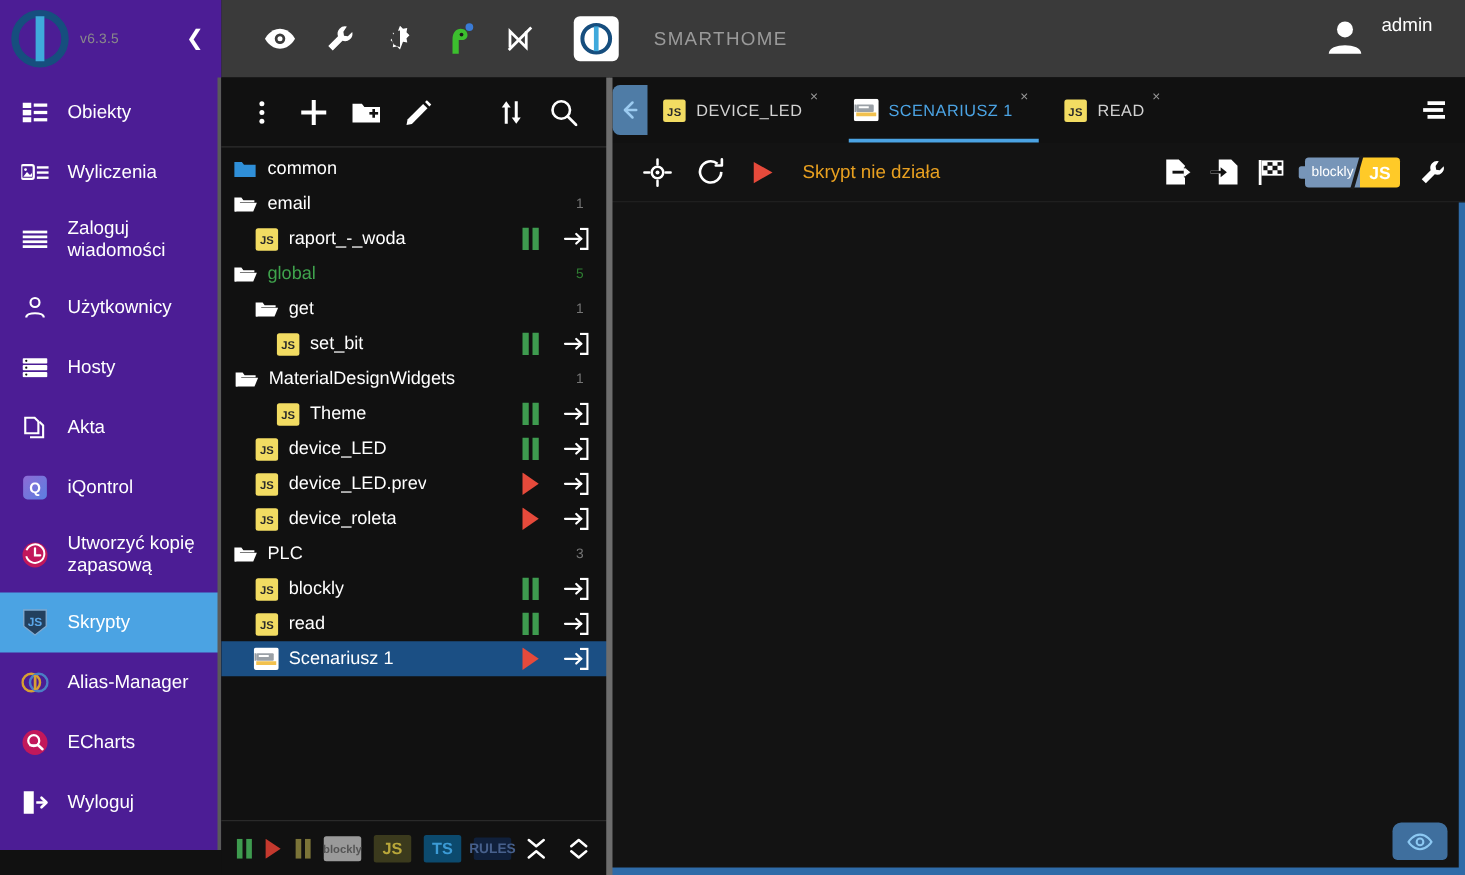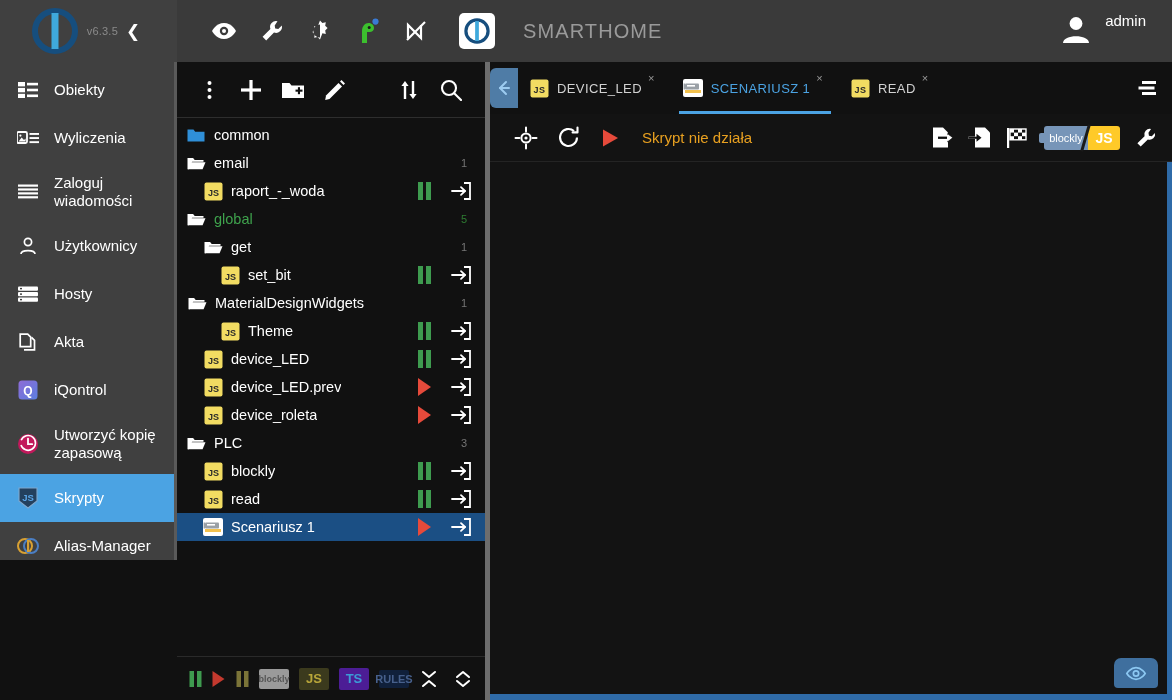--- a/index.html
+++ b/index.html
@@ -6,26 +6,25 @@
   html, body {
     width: 1172px; height: 700px;
     background: #111111;
     font-family: "Liberation Sans", sans-serif;
     overflow: hidden;
   }
   .app { position: relative; width: 1172px; height: 700px; display: flex; }
 
   
   .sidebar {
-    width: 177px; height: 560px;
-    background: #404040;
+    width: 177px; height: 680px;
+    background: #4c1d95;
     display: flex; flex-direction: column;
     flex: 0 0 177px;
     position: relative;
-    align-items: center;
   }
   .sidebar-header {
     height: 62px; display: flex; align-items: center;
     padding-left: 8px; gap: 8px; flex: 0 0 62px;
   }
   .logo { width: 48px; height: 48px; flex: 0 0 48px; position: relative; }
   .version { font-size: 11px; color: #8a8a8a; letter-spacing: .2px; }
   .collapse-btn {
     margin-left: auto; margin-right: 14px; color: #ffffff;
     font-size: 17px; line-height: 1; cursor: pointer;
@@ -47,21 +46,21 @@
 
   .topbar {
     height: 62px; flex: 0 0 62px; background: #3A3A3A;
     display: flex; align-items: center; padding: 0 14px 0 34px; gap: 22px;
   }
   .tb-icon { width: 26px; height: 26px; display: flex; align-items: center; justify-content: center; cursor: pointer; position: relative; }
   .iob-logo-box {
     width: 36px; height: 36px; background: #ffffff; border-radius: 5px;
     display: flex; align-items: center; justify-content: center; margin-left: 8px;
   }
-  .smarthome { color: #9a9a9a; font-size: 20px; letter-spacing: 1.1px; margin-left: 6px; }
+  .smarthome { color: #9a9a9a; font-size: 15px; letter-spacing: 1.1px; margin-left: 6px; }
   .user-area { margin-left: auto; display: flex; align-items: flex-start; gap: 12px; cursor: pointer; padding-right: 12px;}
   .user-name { color: #ffffff; font-size: 15px; }
 
   .body-row { flex: 1; display: flex; min-height: 0; }
 
   
   .tree-panel {
     width: 311px; flex: 0 0 311px; background: #111111;
     display: flex; flex-direction: column; min-height: 0;
     border-right: 1px solid #2a2a2a;
@@ -712,21 +711,21 @@
               </svg>
             </span>
             <span class="ft-btn">
               <svg width="13" height="16" viewBox="0 0 13 16">
                 <rect x="0.5" y="0" width="4.5" height="16" fill="#7B7438"></rect>
                 <rect x="8" y="0" width="4.5" height="16" fill="#7B7438"></rect>
               </svg>
             </span>
             <span class="filter-chip" style="background: rgb(154, 154, 154); color: rgb(85, 85, 85); font-size: 9px; width: 30px; height: 20px;">blockly</span>
             <span class="filter-chip" style="background: rgb(59, 58, 29); color: rgb(184, 166, 58); width: 30px; height: 22px;">JS</span>
-            <span class="filter-chip" style="background: #4c1d95; color: rgb(60, 155, 214); width: 30px; height: 22px;">TS</span>
+            <span class="filter-chip" style="background: #0c4a6e; color: rgb(60, 155, 214); width: 30px; height: 22px;">TS</span>
             <span class="filter-chip" style="background: rgb(16, 32, 59); color: rgb(71, 96, 140); font-size: 11px; width: 32px; height: 18px;">RULES</span>
             <span class="ft-right">
               <span class="ft-btn">
                 <svg width="16" height="18" viewBox="0 0 16 18" fill="none" stroke="#fff" stroke-width="2" stroke-linecap="round" stroke-linejoin="round">
                   <path d="M2 2 L8 7 L14 2"></path>
                   <path d="M2 16 L8 11 L14 16"></path>
                 </svg>
               </span>
               <span class="ft-btn">
                 <svg width="16" height="18" viewBox="0 0 16 18" fill="none" stroke="#fff" stroke-width="2" stroke-linecap="round" stroke-linejoin="round">

